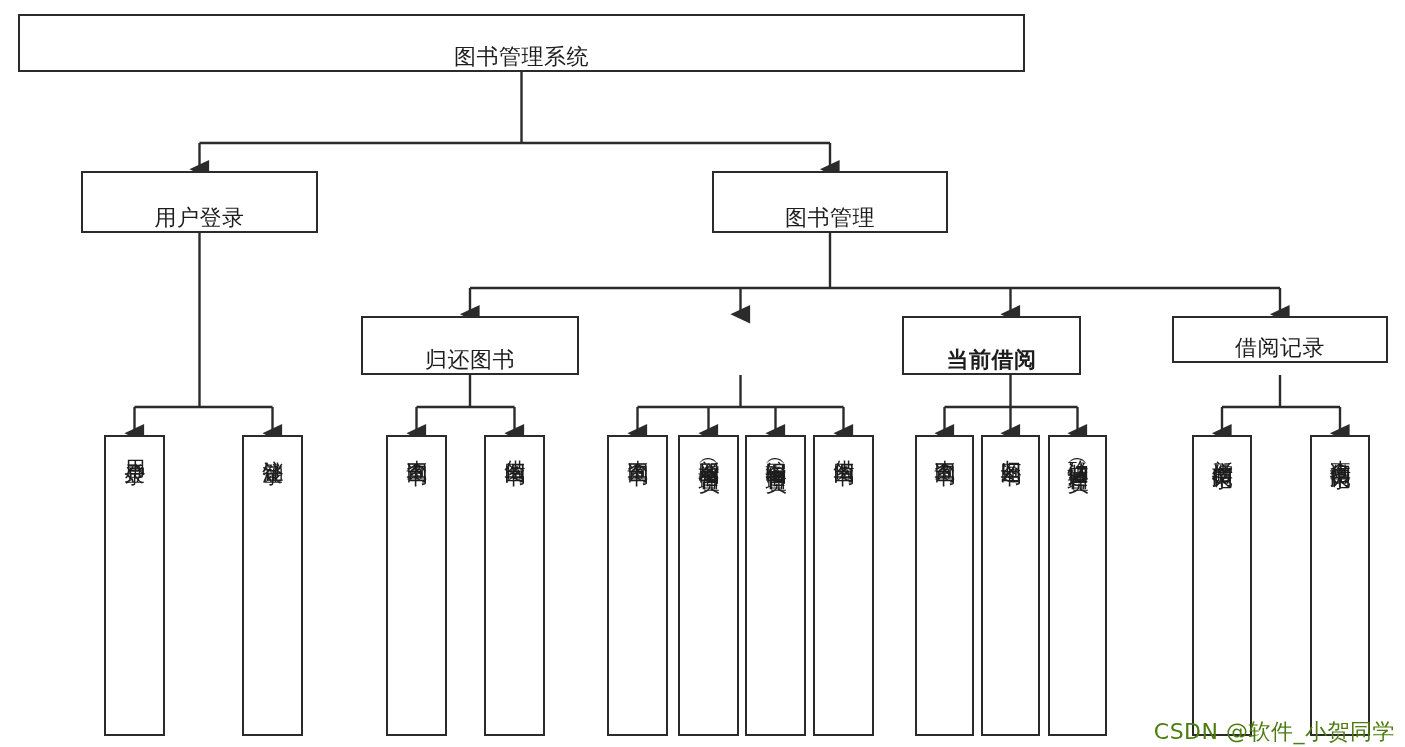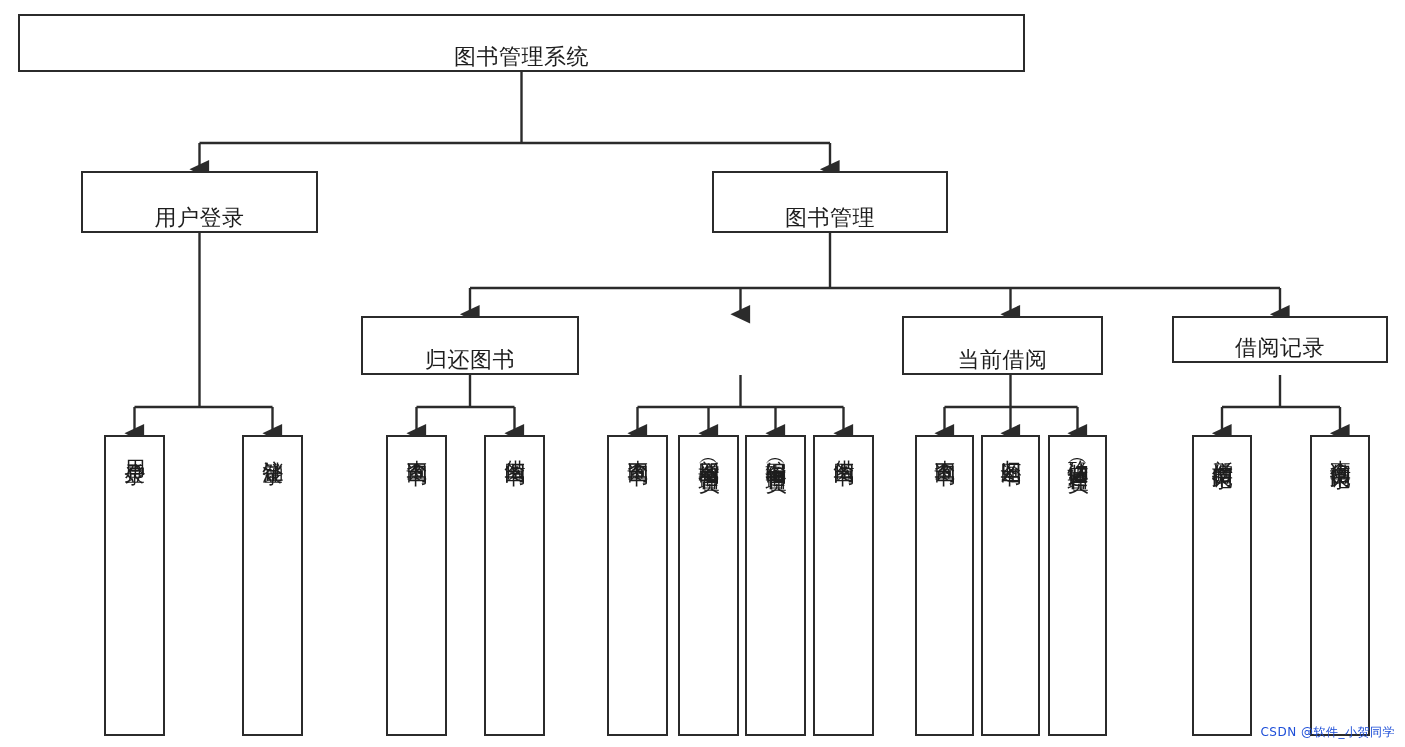--- a/index.html
+++ b/index.html
@@ -60,23 +60,23 @@
     writing-mode: vertical-rl;
     text-orientation: upright;
     font-size: 21px;
     letter-spacing: 2px;
     line-height: 1;
     white-space: nowrap;
   }
   .watermark {
     position: absolute;
     right: 10px;
-    bottom: 6px;
-    font-size: 12px;
-    color: #1d4ed8;
+    bottom: 0;
+    font-size: 22px;
+    color: #4d7c0f;
     letter-spacing: 0.5px;
     user-select: none;
     white-space: nowrap;
   }
 </style>
 </head>
 <body>
 
 <div id="diagram-root">
 
@@ -130,21 +130,21 @@
   <div class="node horiz" style="left: 81px; top: 171px; width: 237px; height: 62px;">
     <span class="label">用户登录</span>
   </div>
   <div class="node horiz" style="left: 712px; top: 171px; width: 236px; height: 62px;">
     <span class="label">图书管理</span>
   </div>
 
   <div class="node horiz" style="left: 361px; top: 316px; width: 218px; height: 59px;">
     <span class="label">归还图书</span>
   </div>
-  <div class="node horiz" style="left: 902px; top: 316px; width: 201px; height: 59px;">
+  <div class="node horiz" style="left: 902px; top: 316px; width: 179px; height: 59px; font-weight: bold;">
     <span class="label">当前借阅</span>
   </div>
   <div class="node horiz" style="left: 1172px; top: 316px; width: 216px; height: 47px;">
     <span class="label">借阅记录</span>
   </div>
 
   <div class="node vert" style="left: 104px; top: 435px; width: 61px; height: 301px;">
     <span class="label">用户登录</span>
   </div>
   <div class="node vert" style="left: 242px; top: 435px; width: 61px; height: 301px;">

